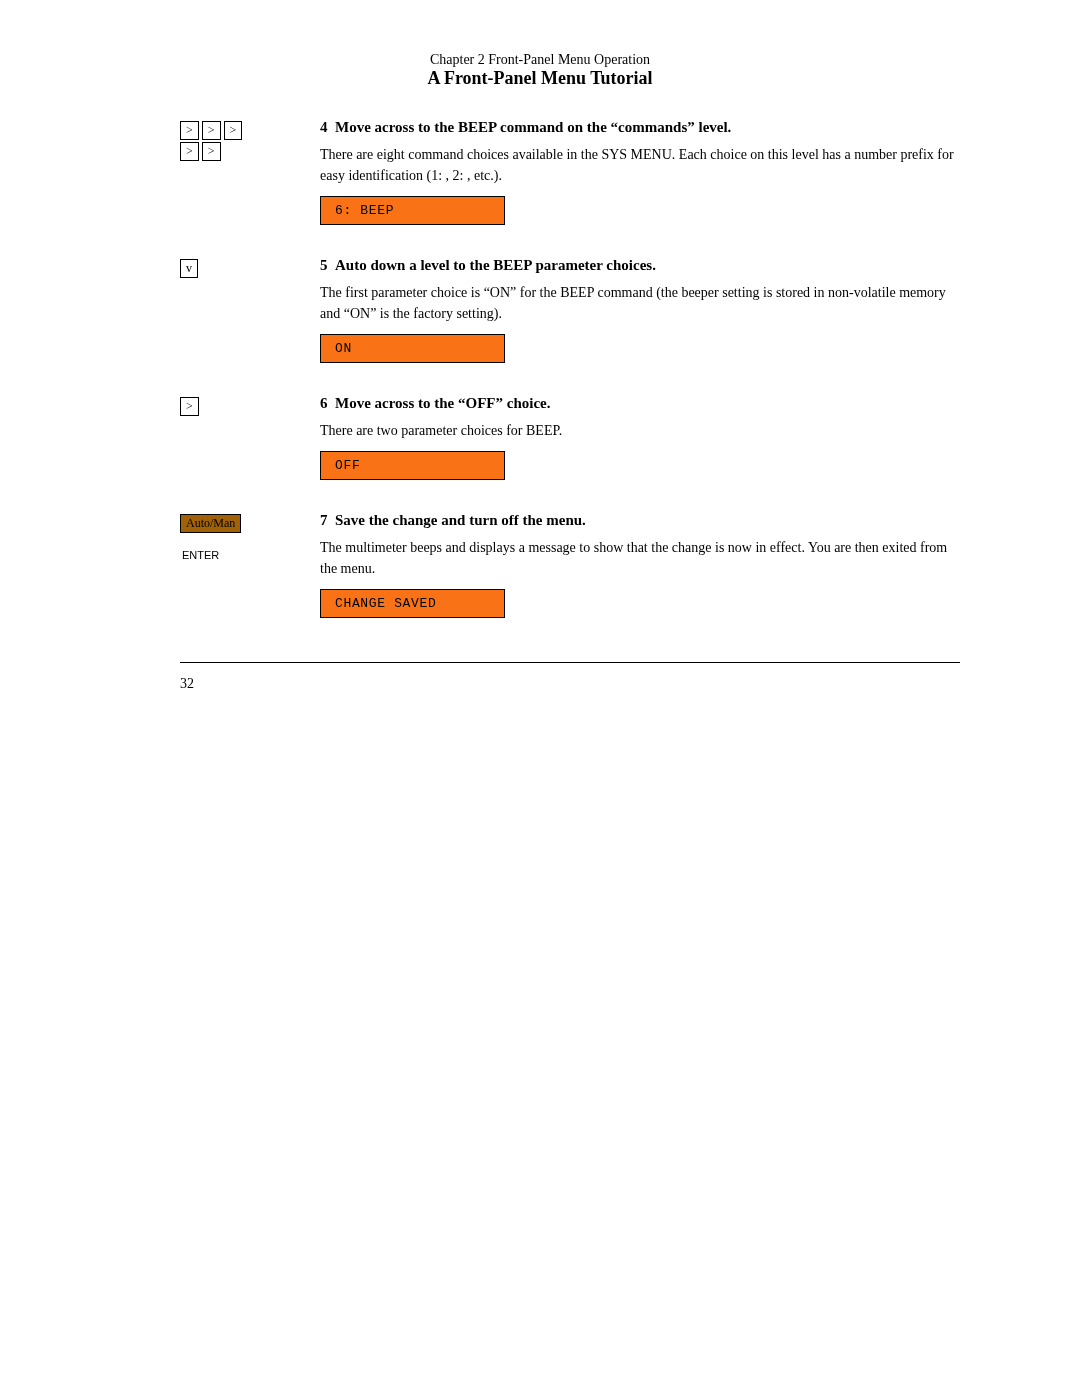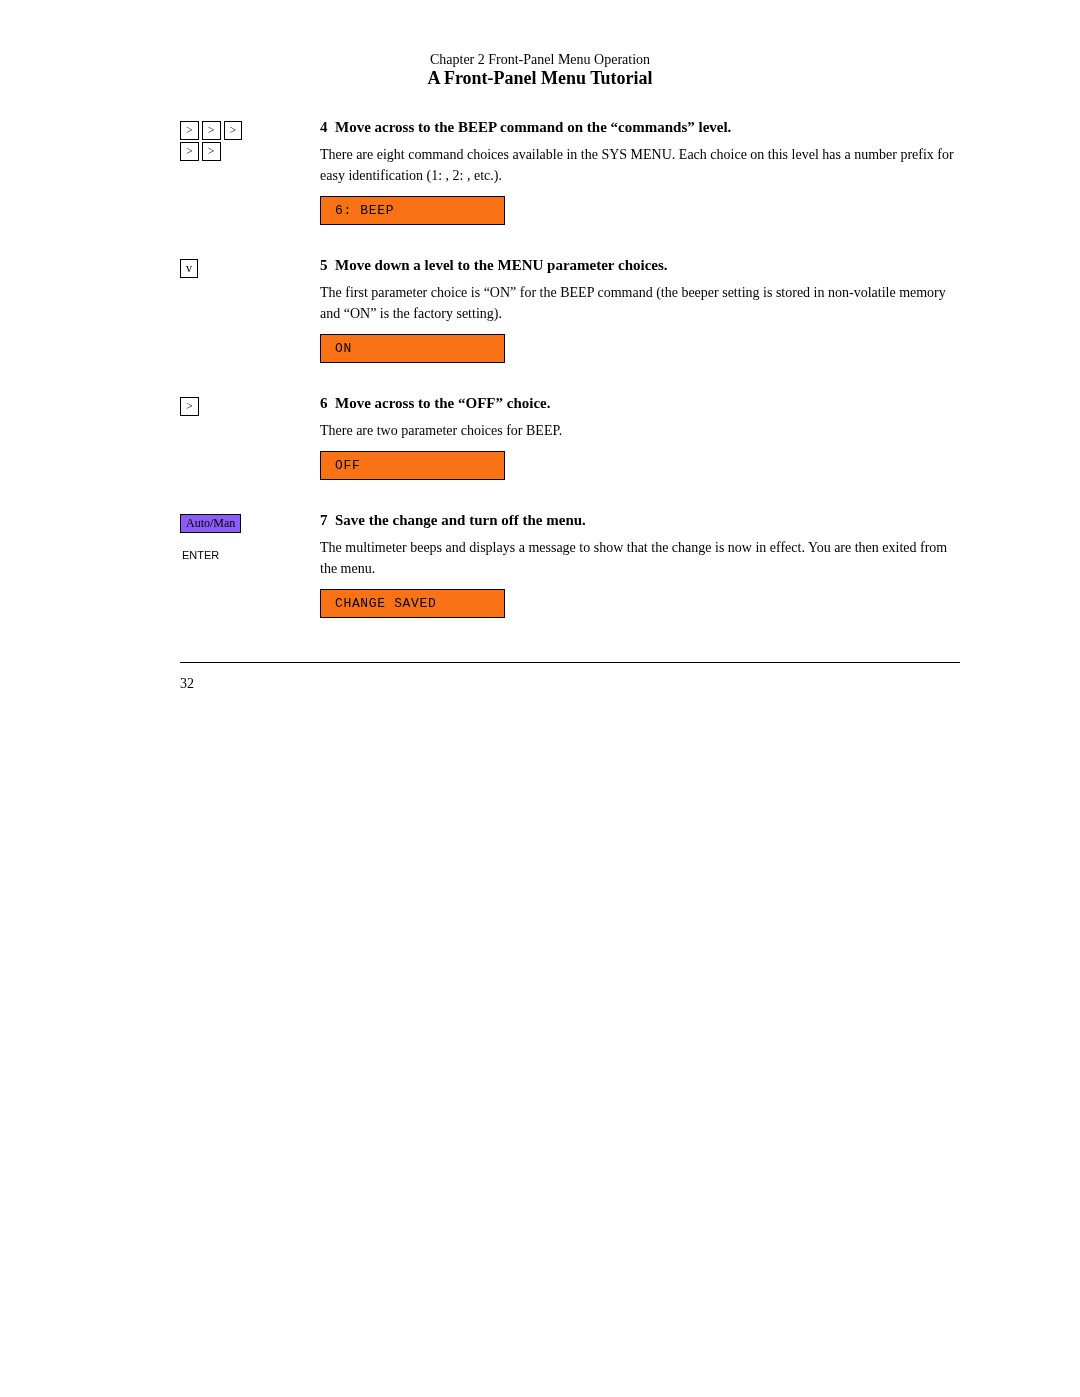--- a/index.html
+++ b/index.html
@@ -81,21 +81,21 @@
       justify-content: center;
       min-width: 18px;
       min-height: 18px;
     }
 
     .key-automan {
       border: 1px solid #000;
       padding: 1px 5px;
       font-size: 12px;
       font-family: Times New Roman, Times, serif;
-      background: #8b5cf6;
+      background: #a16207;
     }
 
     .key-enter-label {
       font-size: 11px;
       font-family: Arial, sans-serif;
       margin-top: 16px;
       padding-left: 2px;
     }
 
     .step-content {
@@ -181,21 +181,21 @@
     </div>
 
     <div class="step-section">
       <div class="key-area">
         <div class="key-row">
           <span class="key-button">v</span>
         </div>
       </div>
       <div class="step-content">
         <div class="step-heading">
-          <span class="step-number">5</span>&nbsp;&nbsp;<span>Move down a level to the MENU parameter choices.</span>
+          <span class="step-number">5</span>&nbsp;&nbsp;<span>Auto down a level to the BEEP parameter choices.</span>
         </div>
         <div class="step-body">The first parameter choice is “ON” for the BEEP command (the beeper setting is stored in non-volatile memory and “ON” is the factory setting).</div>
         <div class="display-box">
           <span>ON</span>
         </div>
       </div>
     </div>
 
     <div class="step-section">
       <div class="key-area">

